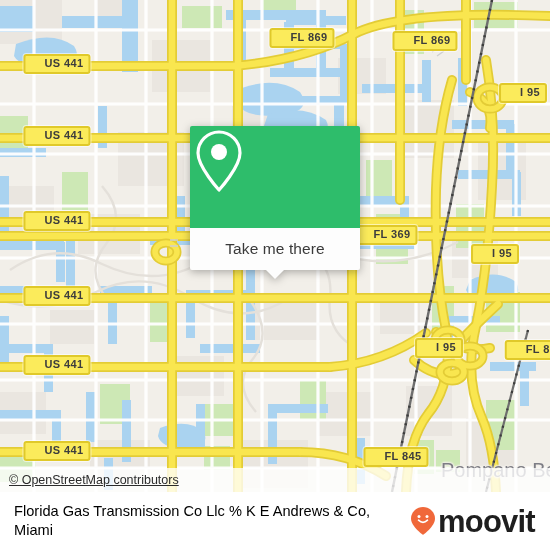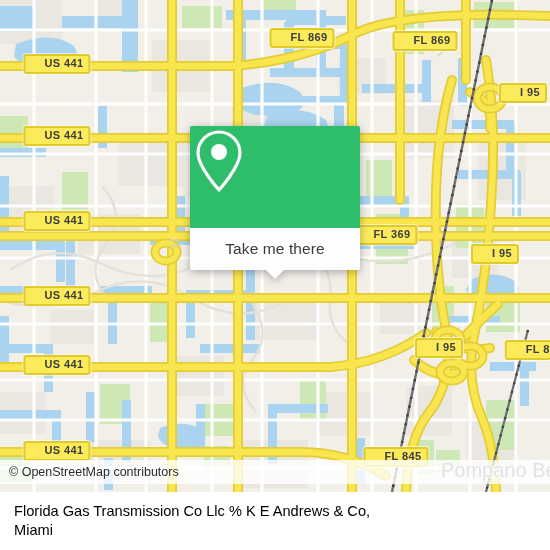--- a/index.html
+++ b/index.html
@@ -76,27 +76,28 @@
     margin-left:-9px;
     width:0; height:0;
     border-left:9px solid transparent;
     border-right:9px solid transparent;
     border-top:9px solid #fdfdfd;
   }
 
   
   #attribution {
     position:absolute;
-    left:0; bottom:8px;
+    left:0; bottom:0;
     width:100%;
     background:rgba(255,255,255,0.78);
     padding:4px 0 4px 9px;
     font-size:12.5px;
     color:#2b2b2b;
     line-height:16px;
+    text-decoration:underline;
   }
 
   
   #footer {
     position:absolute;
     left:0; top:492px;
     width:550px; height:58px;
     background:#ffffff;
     display:flex; align-items:center;
     padding:0 12px 0 14px;
@@ -398,15 +399,24 @@
         <span id="popup-label">Take me there</span>
         <div id="popup-tail"></div>
       </div>
     </div>
 
     <div id="attribution">© OpenStreetMap contributors</div>
   </div>
 
   <div id="footer">
     <div id="footer-title">Florida Gas Transmission Co Llc % K E Andrews &amp; Co, Miami</div>
+    <div id="brand">
+      <svg id="brand-pin" viewBox="0 0 26 30">
+        <path d="M13 1 C6.4 1 1 6.2 1 12.6 C1 20.6 13 29 13 29 C13 29 25 20.6 25 12.6 C25 6.2 19.6 1 13 1 Z" fill="#f0683a"></path>
+        <circle cx="9" cy="10.5" r="1.5" fill="#ffffff"></circle>
+        <circle cx="17" cy="10.5" r="1.5" fill="#ffffff"></circle>
+        <path d="M8.5 14.2 q4.5 4.2 9 0" stroke="#ffffff" stroke-width="1.6" fill="none" stroke-linecap="round"></path>
+      </svg>
+      <span id="brand-word">moovit</span>
+    </div>
   </div>
 
 </div>
 
 </body></html>

